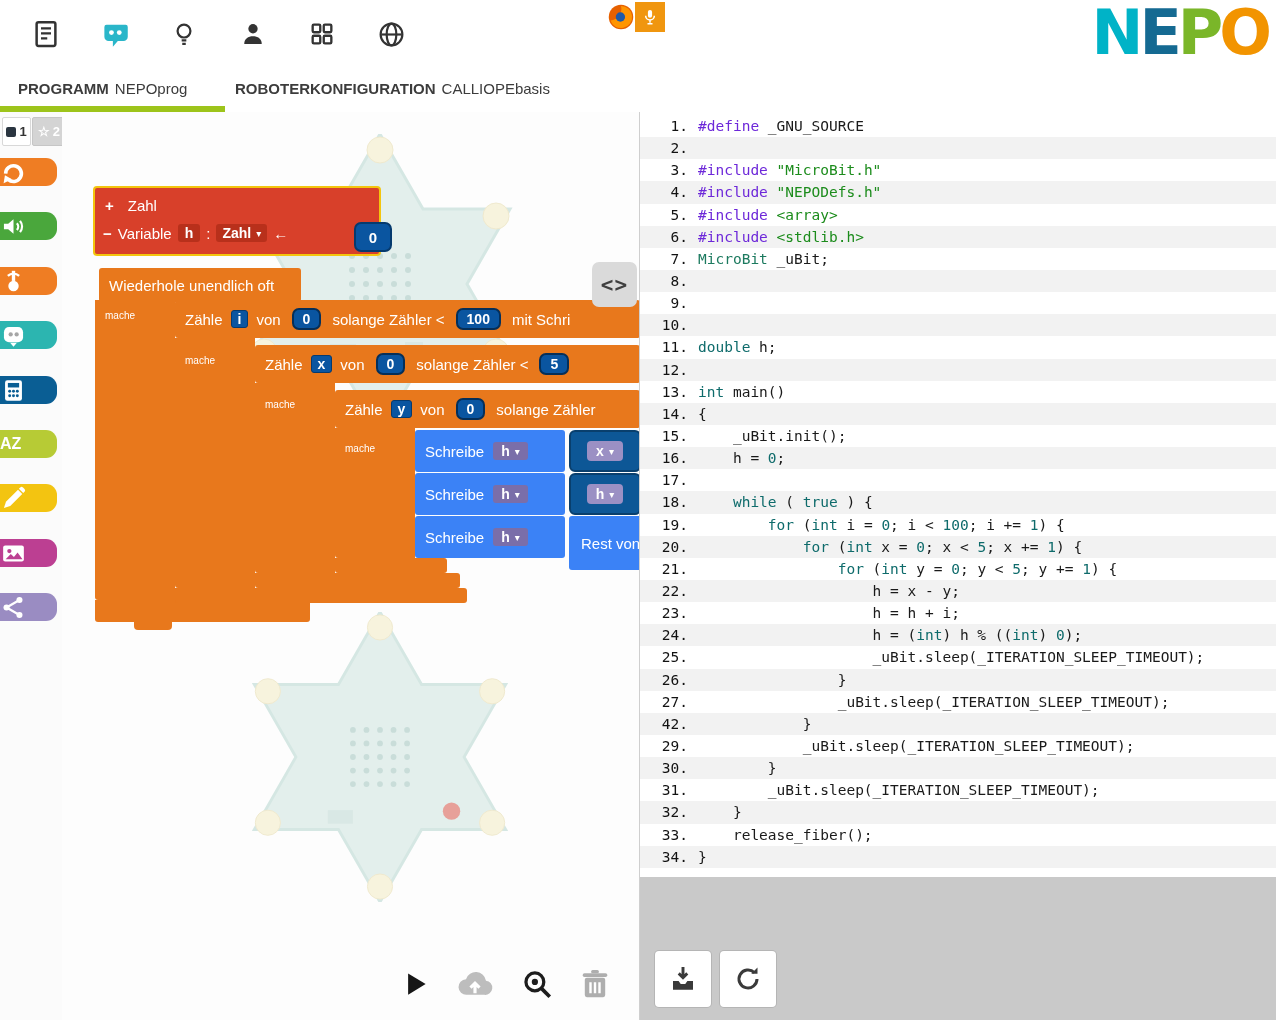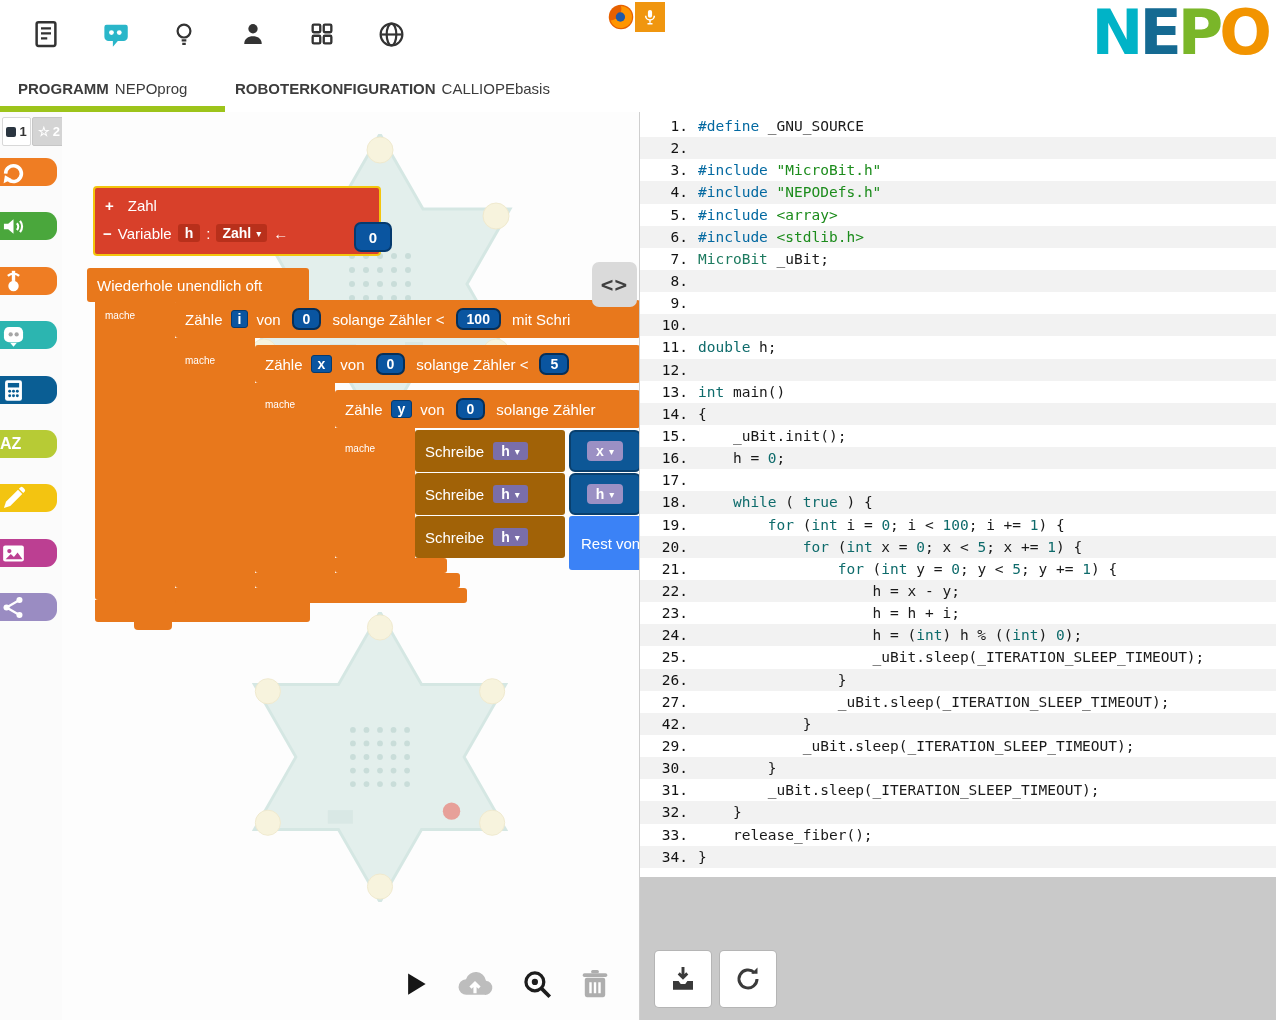--- a/index.html
+++ b/index.html
@@ -58,21 +58,21 @@
   .val-start{left:292px;top:110px;width:38px;height:30px;z-index:4;}
 
   
   .obar{position:absolute;background:#e8781c;border-radius:3px;color:#fff;font-size:15px;
         display:flex;align-items:center;gap:8px;padding:0 10px;box-sizing:border-box;white-space:nowrap;overflow:hidden;}
   .oarm{position:absolute;background:#e8781c;border-radius:0 0 0 3px;}
   .olabel{position:absolute;color:#fff;font-size:10px;z-index:4;}
   .vchip{background:#0a55a0;border:2px solid #052f59;border-radius:7px;padding:1px 9px;font-weight:bold;font-size:14px;margin:0 3px;}
   .varchip{background:#0a55a0;border:1px solid #063a6e;border-radius:3px;padding:0 6px;font-weight:bold;font-size:14px;}
 
-  .rep-top{left:25px;top:156px;width:222px;height:34px;}
+  .rep-top{left:37px;top:156px;width:202px;height:34px;}
   .rep-arm{left:33px;top:188px;width:80px;height:300px;}
   .rep-bottom{position:absolute;left:33px;top:488px;width:215px;height:22px;background:#e8781c;border-radius:0 3px 3px 3px;}
   .rep-foot{position:absolute;left:72px;top:510px;width:38px;height:8px;background:#e8781c;border-radius:0 0 4px 4px;}
   .rep-mache{left:43px;top:198px;}
 
   .li-top{left:113px;top:188px;width:465px;height:38px;}
   .li-arm{left:113px;top:226px;width:80px;height:250px;}
   .li-bottom{position:absolute;left:113px;top:476px;width:292px;height:15px;background:#e8781c;border-radius:0 3px 3px 3px;}
   .li-mache{left:123px;top:243px;}
 
@@ -80,21 +80,21 @@
   .lx-arm{left:193px;top:271px;width:80px;height:190px;}
   .lx-bottom{position:absolute;left:193px;top:461px;width:205px;height:15px;background:#e8781c;border-radius:0 3px 3px 3px;}
   .lx-mache{left:203px;top:287px;}
 
   .ly-top{left:273px;top:278px;width:305px;height:38px;}
   .ly-arm{left:273px;top:316px;width:80px;height:130px;}
   .ly-bottom{position:absolute;left:273px;top:446px;width:112px;height:15px;background:#e8781c;border-radius:0 3px 3px 3px;}
   .ly-mache{left:283px;top:331px;}
 
   
-  .pw{position:absolute;left:353px;width:150px;height:42px;background:#a16207;border-radius:3px;color:#fff;
+  .pw{position:absolute;left:353px;width:150px;height:42px;background:#3b82f6;border-radius:3px;color:#fff;
       display:flex;align-items:center;gap:9px;padding:16px 10px;box-sizing:border-box;font-size:15px;}
   .pw1{top:318px;} .pw2{top:361px;} .pw3{top:404px;}
   .pchip{background:#7a6ea9;border-radius:3px;padding:1px 8px;font-weight:bold;font-size:14px;display:inline-flex;align-items:center;gap:5px;}
   .pchip::after{content:"▾";font-size:10px;font-weight:normal;}
   .sk{position:absolute;left:507px;width:72px;height:42px;background:#0d5796;border:2px solid #093f6d;border-radius:6px;
       display:flex;align-items:center;justify-content:center;box-sizing:border-box;}
   .sk1{top:318px;} .sk2{top:361px;}
   .pchip2{background:#9b90c4;border-radius:4px;padding:2px 9px;color:#fff;font-weight:bold;font-size:14px;display:inline-flex;align-items:center;gap:5px;}
   .pchip2::after{content:"▾";font-size:10px;font-weight:normal;}
   .rest{position:absolute;left:507px;top:404px;height:54px;background:#3b82f6;border-radius:3px;color:#fff;
@@ -110,21 +110,21 @@
 
   
   .code-panel{position:absolute;left:640px;top:112px;width:636px;height:765px;background:#fff;
               font-family:"DejaVu Sans Mono",monospace;font-size:14.5px;padding-top:3px;box-sizing:border-box;overflow:hidden;}
   .code-line{display:flex;height:22.15px;line-height:22.15px;}
   .code-line.shade{background:#f2f2f2;}
   .ln{width:48px;text-align:right;padding-right:10px;color:#121212;flex:none;}
   .code{white-space:pre;color:#1a1a1a;}
   .code span{white-space:pre;}
   .c-pln{color:#1a1a1a;}
-  .c-pre{color:#0369a1;}
+  .c-pre{color:#6d28d9;}
   .c-str{color:#1c8c1c;}
   .c-kwd{color:#0e6b6b;}
   .c-lit{color:#0e6b6b;}
   .c-typ{color:#1c7a5f;}
 
   .code-bottom{position:absolute;left:640px;top:877px;right:0;bottom:0;background:#c9c9c9;}
   .cbtn{position:absolute;top:74px;width:56px;height:56px;background:#fff;border-radius:4px;
         display:flex;align-items:center;justify-content:center;cursor:pointer;box-shadow:0 0 0 1px #b5b5b5;}
   .cbtn1{left:15px;} .cbtn2{left:80px;}
 </style>

